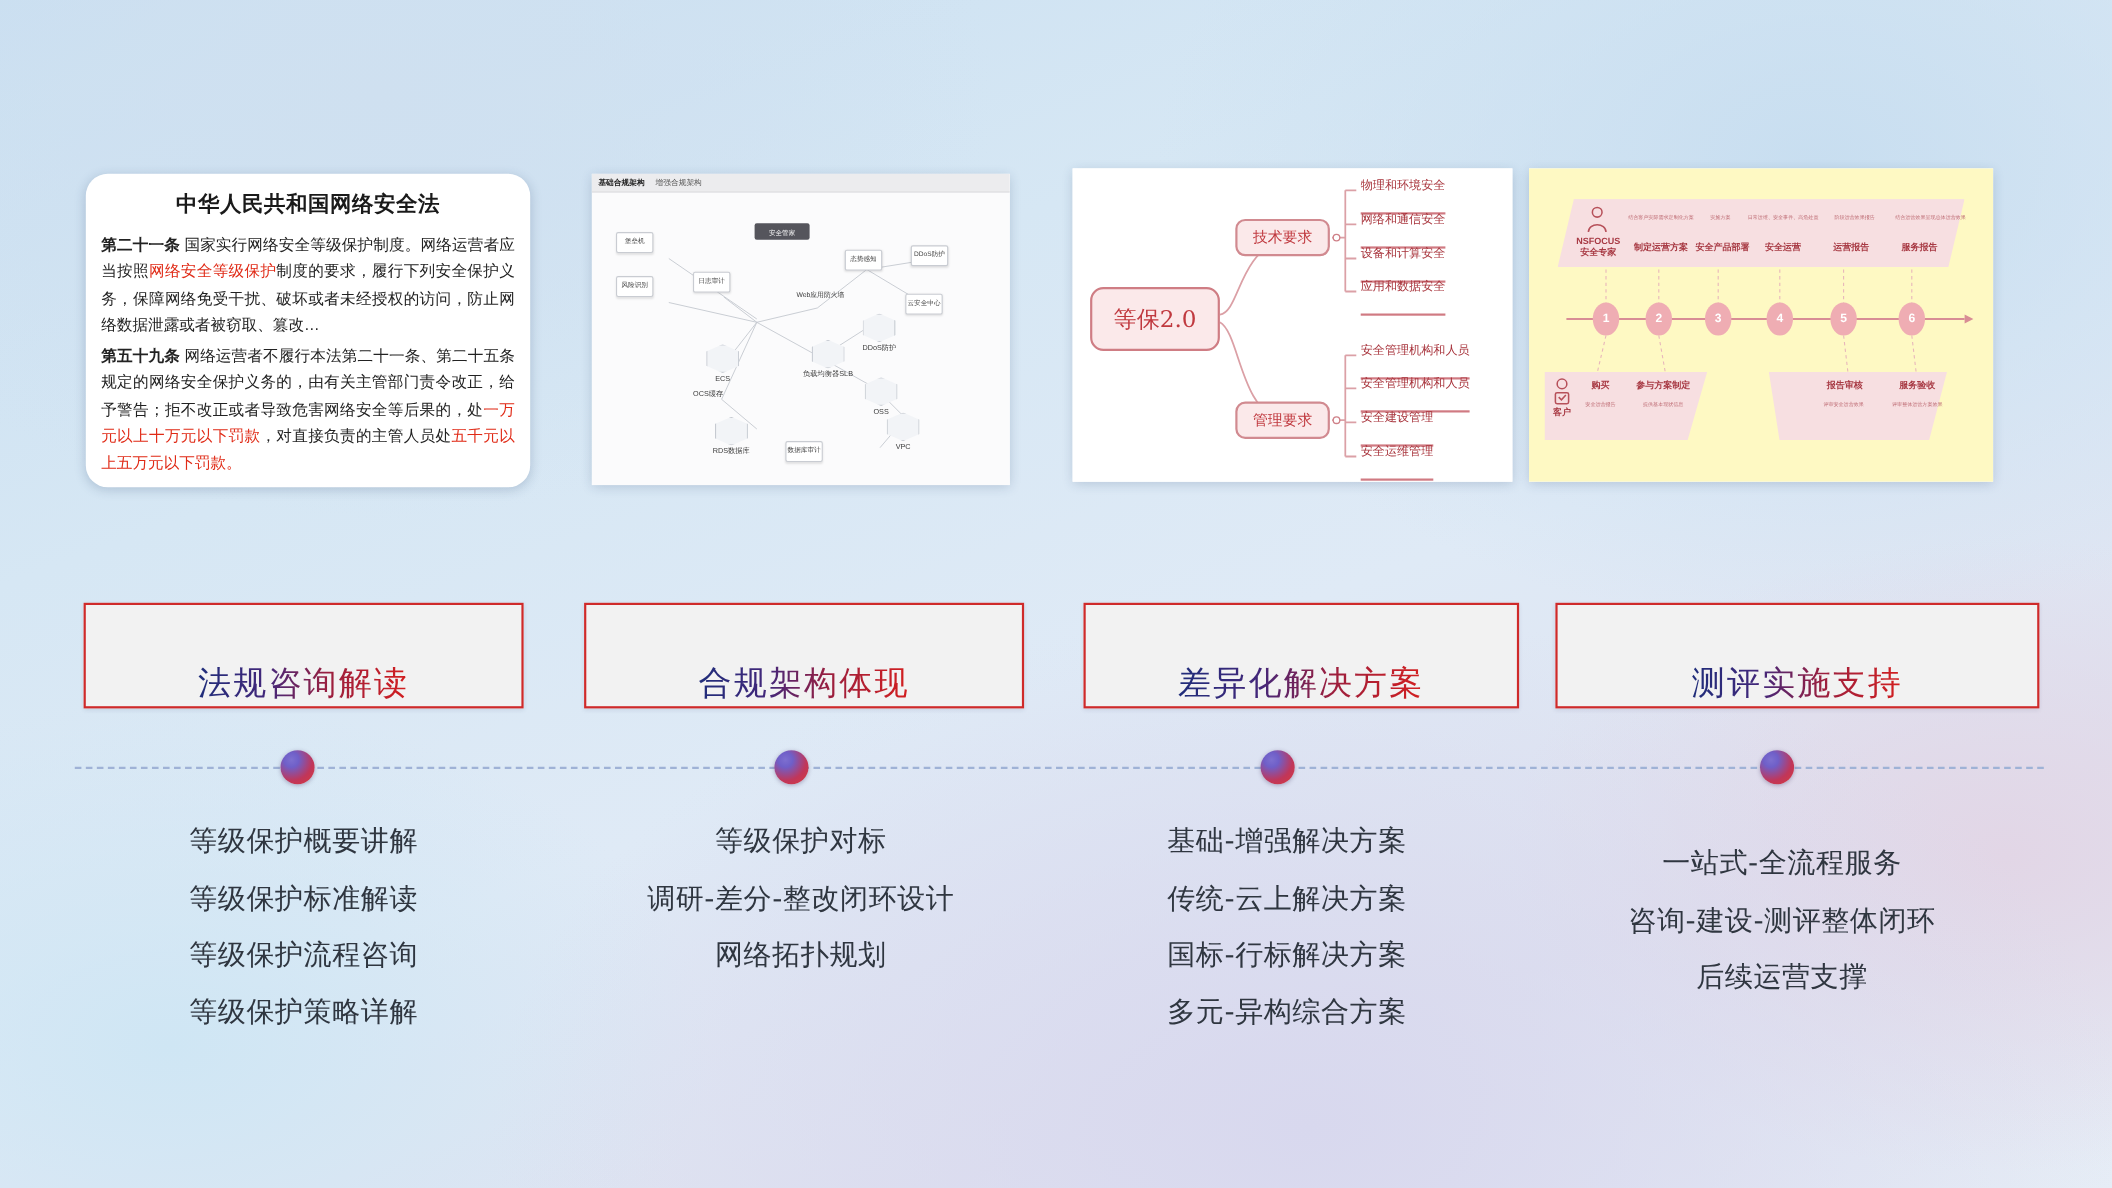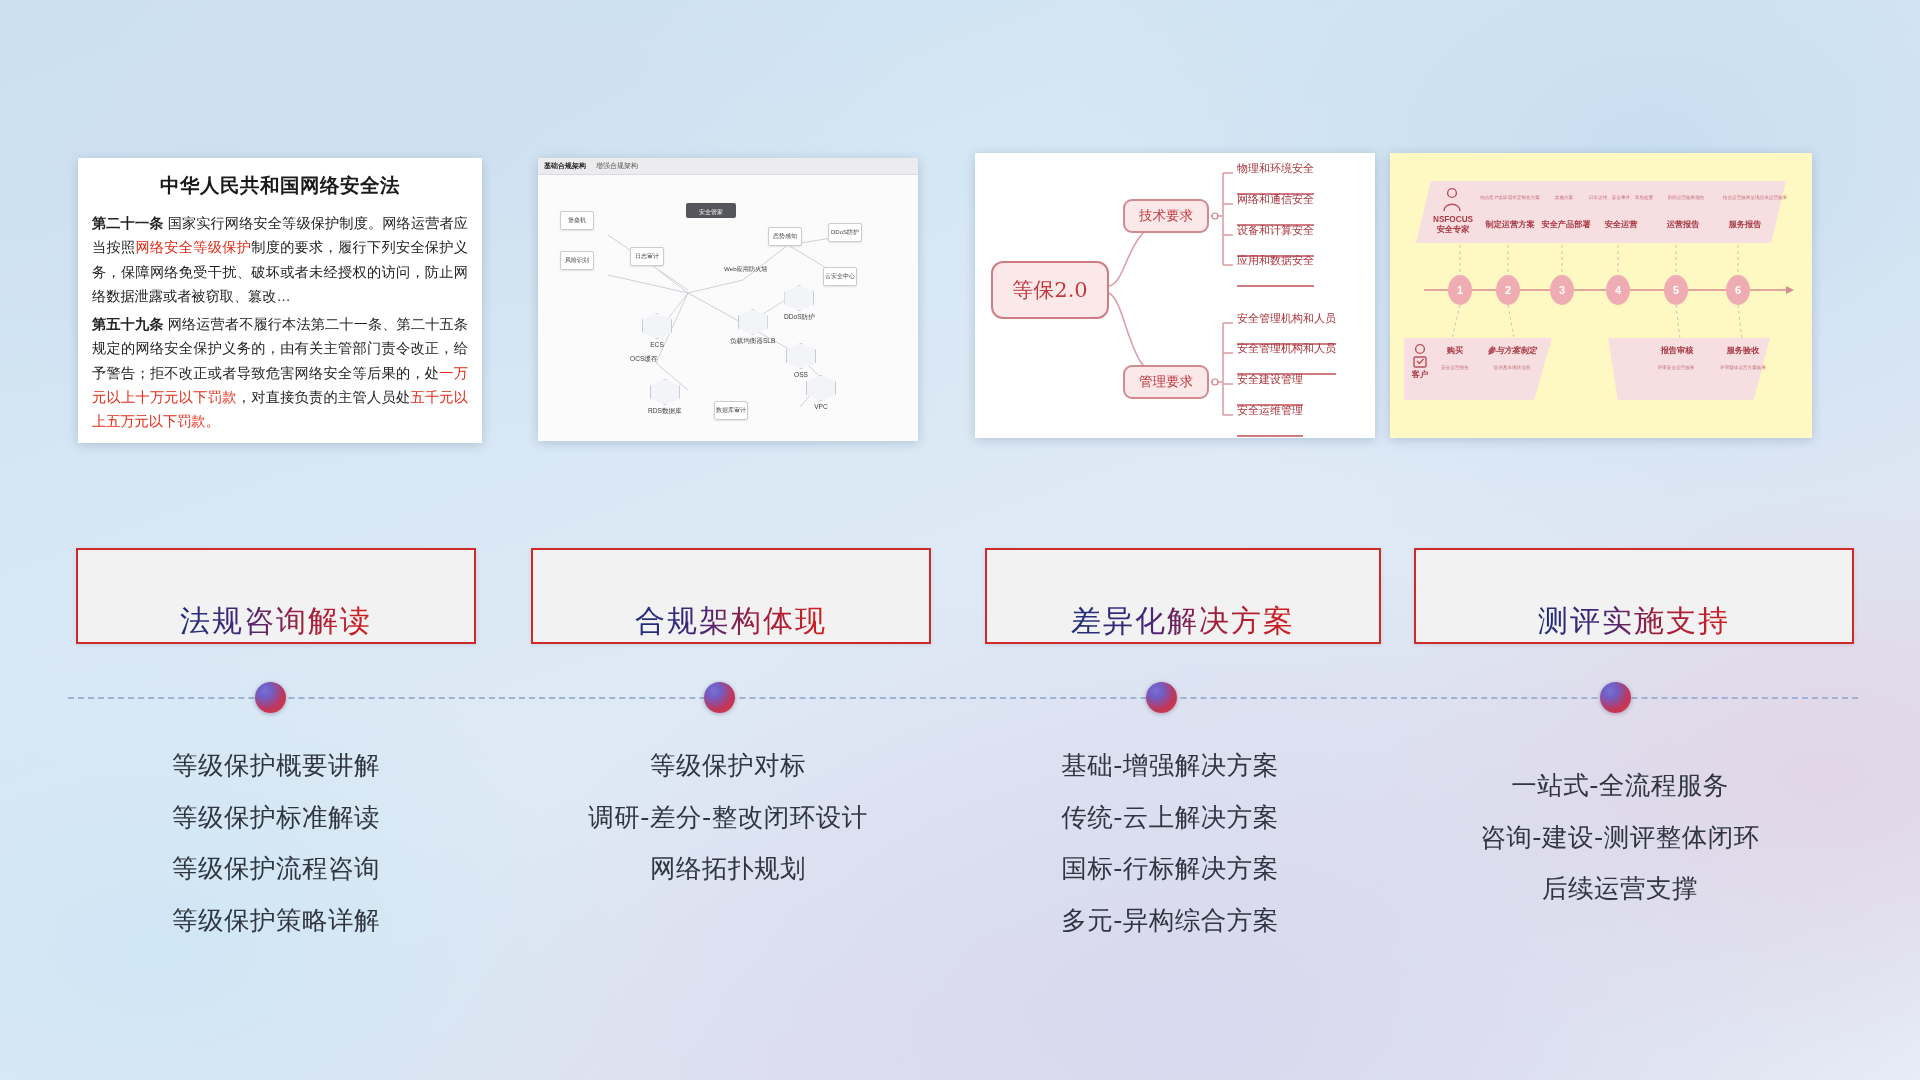--- a/index.html
+++ b/index.html
@@ -16,21 +16,21 @@
     position:relative;
   }
   .stage{ position:absolute; inset:0; }
 
   
   .card{
     position:absolute; background:#fff;
     box-shadow:0 2px 10px rgba(40,70,110,.22);
     overflow:hidden;
   }
-  .card.c1{ left:78px;  top:158px; width:404px; height:285px; }
+  .card.c1{ left:78px;  top:158px; width:404px; height:285px;border-radius:20px; }
   .card.c2{ left:538px; top:158px; width:380px; height:283px; }
   .card.c3{ left:975px; top:153px; width:400px; height:285px; }
   .card.c4{ left:1390px;top:153px; width:422px; height:285px; }
 
   
   .law{ padding:14px 14px 8px 14px; }
   .law h3{
     text-align:center; font-size:19.5px; font-weight:700; color:#1a1a1a;
     letter-spacing:.5px; margin-bottom:12px;
   }
@@ -332,21 +332,21 @@
       <div class="nsf-t lbl" style="left:326px; top:66px; width:58px;">服务报告</div>
 
       <div class="nsf-node" style="left:58px;  top:122px;">1</div>
       <div class="nsf-node" style="left:106px; top:122px;">2</div>
       <div class="nsf-node" style="left:160px; top:122px;">3</div>
       <div class="nsf-node" style="left:216px; top:122px;">4</div>
       <div class="nsf-node" style="left:274px; top:122px;">5</div>
       <div class="nsf-node" style="left:336px; top:122px;">6</div>
 
       <div class="nsf-t lbl" style="left:48px;  top:192px; width:34px;">购买</div>
-      <div class="nsf-t lbl" style="left:86px;  top:192px; width:72px;font-style:italic;">参与方案制定</div>
+      <div class="nsf-t lbl" style="left:86px;  top:192px; width:72px;">参与方案制定</div>
       <div class="nsf-t lbl" style="left:256px; top:192px; width:62px;">报告审核</div>
       <div class="nsf-t lbl" style="left:322px; top:192px; width:62px;">服务验收</div>
 
       <div class="nsf-t sub" style="left:44px;  top:212px; width:42px;">安全运营报告</div>
       <div class="nsf-t sub" style="left:90px;  top:212px; width:64px;">提供基本现状信息</div>
       <div class="nsf-t sub" style="left:254px; top:212px; width:64px;">评审安全运营效果</div>
       <div class="nsf-t sub" style="left:318px; top:212px; width:70px;">评审整体运营方案效果</div>
     </div>
   </div>
 

